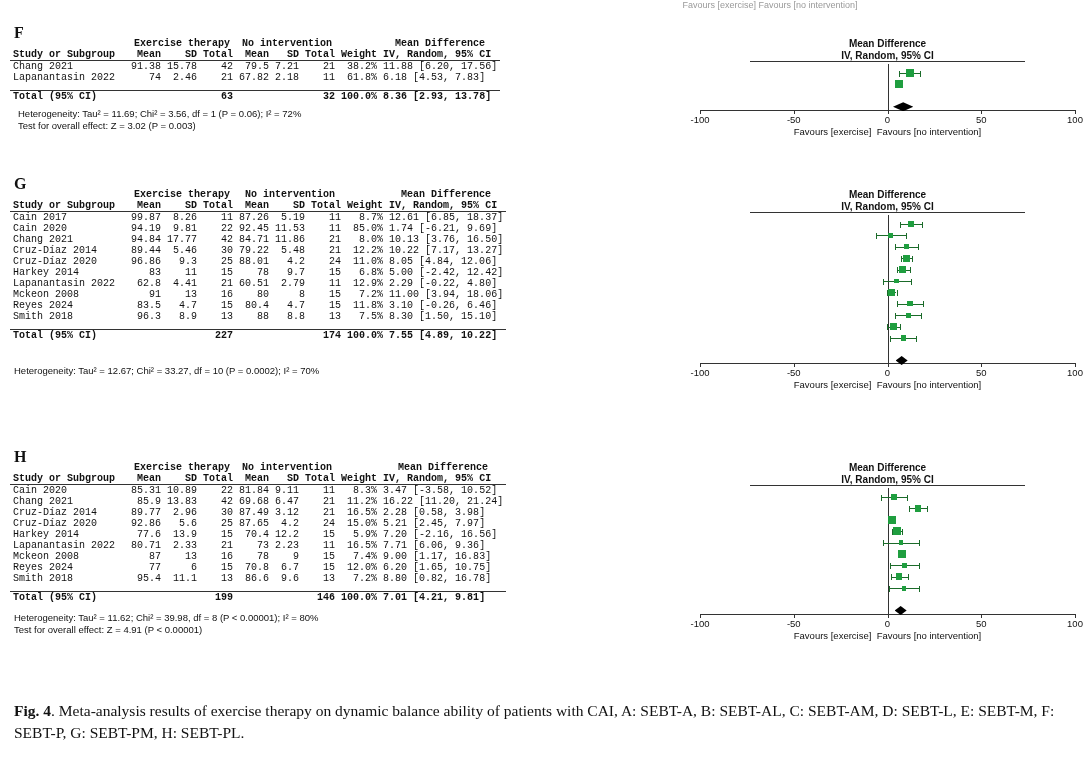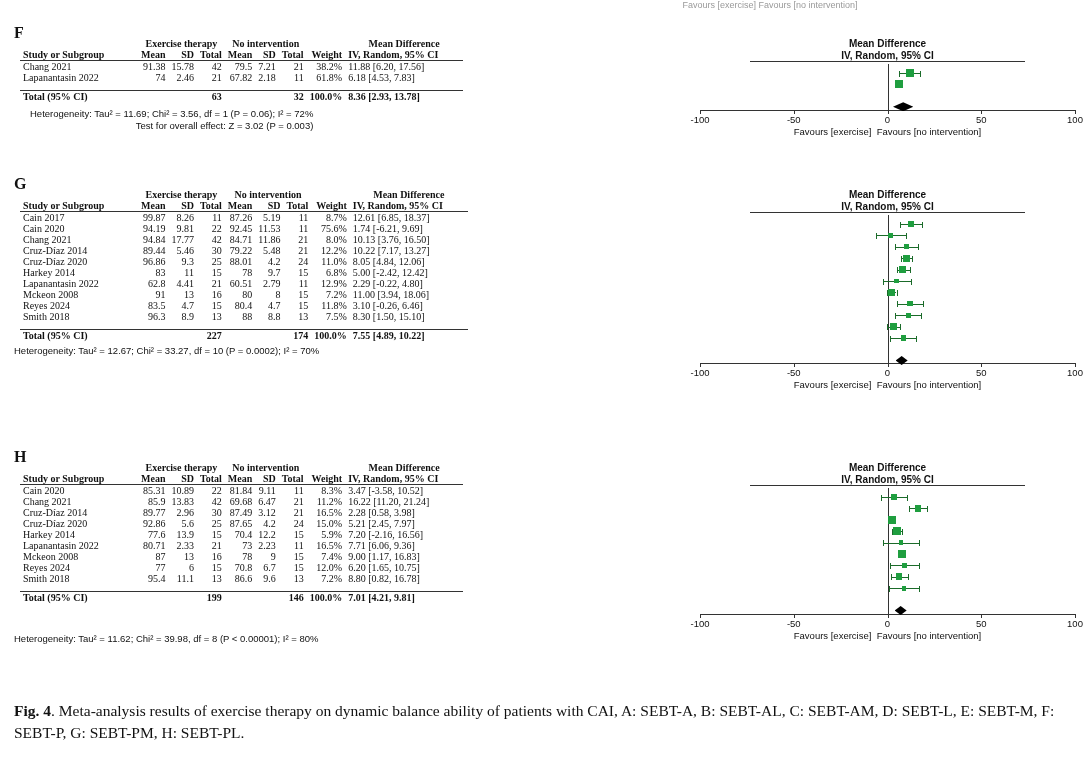--- a/index.html
+++ b/index.html
@@ -20,22 +20,22 @@
 
   .panel{position:relative;margin:0 0 0 0;}
   .panel-letter{
     font-size:16px;font-weight:bold;font-family:"Liberation Serif", serif;
     margin-left:14px;
   }
 
   table.fp{
     border-collapse:collapse;
     font-size:10px;
-    font-family:Liberation Serif, serif;
-    margin-left:20px;
+    font-family:Liberation Mono, monospace;
+    margin-left:10px;
   }
   table.fp td,table.fp th{padding:0 3px;white-space:nowrap;}
   .grp-head{font-weight:bold;font-size:10px;text-align:center;}
   .col-head{font-weight:bold;font-size:10px;border-bottom:1px solid #333;}
   .num{text-align:right;}
   .lbl{text-align:left;}
   .studycol{min-width:112px;}
   .mdcol{min-width:112px;text-align:left;padding-left:8px;}
   .totrow td{font-weight:bold;border-top:1px solid #333;padding-top:2px;}
   .hetero{font-size:9.5px;margin-left:14px;line-height:1.25;}
@@ -121,21 +121,21 @@
             <td></td>
             <td class="num">63</td>
             <td></td>
             <td></td>
             <td class="num">32</td>
             <td class="num">100.0%</td>
             <td class="mdcol">8.36 [2.93, 13.78]</td>
           </tr>
         </tbody>
       </table>
-      <div class="hetero" style="position: absolute; left: 16px; top: 107.8px; text-align: right;">
+      <div class="hetero" style="position: absolute; left: 4px; top: 107.8px;">
         <div>Heterogeneity: Tau² = 11.69; Chi² = 3.56, df = 1 (P = 0.06); I² = 72%</div>
         <div>Test for overall effect: Z = 3.02 (P = 0.003)</div>
       </div>
       <div style="position: absolute; left: 700px; top: 38px; width: 375px; text-align: center; font-size: 10px; font-weight: bold;">Mean Difference</div>
       <div style="position: absolute; left: 750px; top: 50px; width: 275px; text-align: center; font-size: 10px; font-weight: bold; border-bottom: 1px solid rgb(51, 51, 51);">IV, Random, 95% CI</div>
       <div style="position: absolute; left: 887.5px; top: 64px; height: 45.8px; border-left: 1px solid rgb(51, 51, 51);"></div>
       <div style="position: absolute; left: 700px; top: 109.8px; width: 375px; border-top: 1px solid rgb(51, 51, 51);"></div>
       <div style="position: absolute; left: 700px; top: 109.8px; width: 1px; height: 4px; background: rgb(51, 51, 51);"></div>
       <div style="position: absolute; left: 700px; top: 113.8px; font-size: 9.5px; transform: translateX(-50%);">-100</div>
       <div style="position: absolute; left: 793.75px; top: 109.8px; width: 1px; height: 4px; background: rgb(51, 51, 51);"></div>
@@ -188,21 +188,21 @@
             <td class="mdcol">12.61 [6.85, 18.37]</td>
           </tr>
           <tr>
             <td class="lbl">Cain 2020</td>
             <td class="num">94.19</td>
             <td class="num">9.81</td>
             <td class="num">22</td>
             <td class="num">92.45</td>
             <td class="num">11.53</td>
             <td class="num">11</td>
-            <td class="num">75.6%</td>
+            <td class="num">85.0%</td>
             <td class="mdcol">1.74 [-6.21, 9.69]</td>
           </tr>
           <tr>
             <td class="lbl">Chang 2021</td>
             <td class="num">94.84</td>
             <td class="num">17.77</td>
             <td class="num">42</td>
             <td class="num">84.71</td>
             <td class="num">11.86</td>
             <td class="num">21</td>
@@ -295,21 +295,21 @@
             <td></td>
             <td class="num">227</td>
             <td></td>
             <td></td>
             <td class="num">174</td>
             <td class="num">100.0%</td>
             <td class="mdcol">7.55 [4.89, 10.22]</td>
           </tr>
         </tbody>
       </table>
-      <div class="hetero" style="position: absolute; left: 0px; top: 345px;">
+      <div class="hetero" style="position: absolute; left: 0px; top: 365px;">
         <div>Heterogeneity: Tau² = 12.67; Chi² = 33.27, df = 10 (P = 0.0002); I² = 70%</div>
       </div>
       <div style="position: absolute; left: 700px; top: 189px; width: 375px; text-align: center; font-size: 10px; font-weight: bold;">Mean Difference</div>
       <div style="position: absolute; left: 750px; top: 201px; width: 275px; text-align: center; font-size: 10px; font-weight: bold; border-bottom: 1px solid rgb(51, 51, 51);">IV, Random, 95% CI</div>
       <div style="position: absolute; left: 887.5px; top: 215px; height: 148.4px; border-left: 1px solid rgb(51, 51, 51);"></div>
       <div style="position: absolute; left: 700px; top: 363.4px; width: 375px; border-top: 1px solid rgb(51, 51, 51);"></div>
       <div style="position: absolute; left: 700px; top: 363.4px; width: 1px; height: 4px; background: rgb(51, 51, 51);"></div>
       <div style="position: absolute; left: 700px; top: 367.4px; font-size: 9.5px; transform: translateX(-50%);">-100</div>
       <div style="position: absolute; left: 793.75px; top: 363.4px; width: 1px; height: 4px; background: rgb(51, 51, 51);"></div>
       <div style="position: absolute; left: 793.75px; top: 367.4px; font-size: 9.5px; transform: translateX(-50%);">-50</div>
@@ -493,22 +493,23 @@
             <td></td>
             <td class="num">199</td>
             <td></td>
             <td></td>
             <td class="num">146</td>
             <td class="num">100.0%</td>
             <td class="mdcol">7.01 [4.21, 9.81]</td>
           </tr>
         </tbody>
       </table>
-      <div class="hetero" style="position: absolute; left: 0px; top: 633px;">
+      <div class="hetero" style="position: absolute; left: 0px; top: 612px;">
         <div>Heterogeneity: Tau² = 11.62; Chi² = 39.98, df = 8 (P &lt; 0.00001); I² = 80%</div>
+        <div>Test for overall effect: Z = 4.91 (P &lt; 0.00001)</div>
       </div>
       <div style="position: absolute; left: 700px; top: 462px; width: 375px; text-align: center; font-size: 10px; font-weight: bold;">Mean Difference</div>
       <div style="position: absolute; left: 750px; top: 474px; width: 275px; text-align: center; font-size: 10px; font-weight: bold; border-bottom: 1px solid rgb(51, 51, 51);">IV, Random, 95% CI</div>
       <div style="position: absolute; left: 887.5px; top: 488px; height: 125.6px; border-left: 1px solid rgb(51, 51, 51);"></div>
       <div style="position: absolute; left: 700px; top: 613.6px; width: 375px; border-top: 1px solid rgb(51, 51, 51);"></div>
       <div style="position: absolute; left: 700px; top: 613.6px; width: 1px; height: 4px; background: rgb(51, 51, 51);"></div>
       <div style="position: absolute; left: 700px; top: 617.6px; font-size: 9.5px; transform: translateX(-50%);">-100</div>
       <div style="position: absolute; left: 793.75px; top: 613.6px; width: 1px; height: 4px; background: rgb(51, 51, 51);"></div>
       <div style="position: absolute; left: 793.75px; top: 617.6px; font-size: 9.5px; transform: translateX(-50%);">-50</div>
       <div style="position: absolute; left: 887.5px; top: 613.6px; width: 1px; height: 4px; background: rgb(51, 51, 51);"></div>

